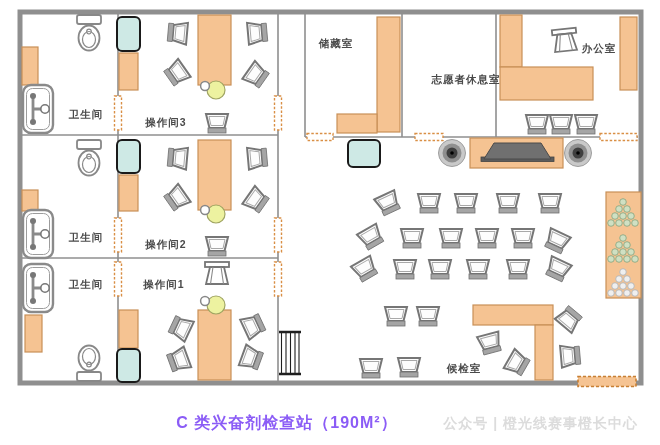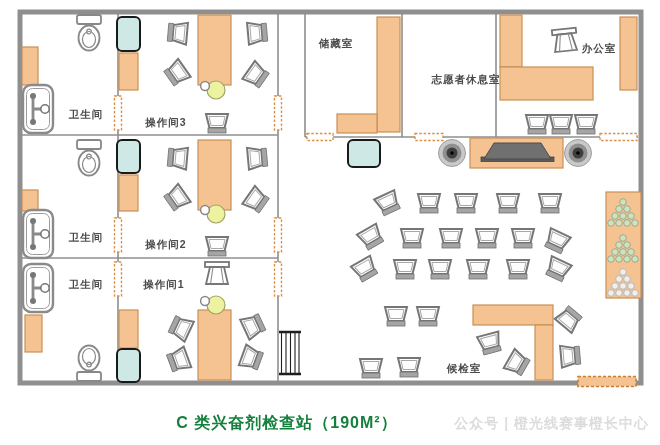--- a/index.html
+++ b/index.html
@@ -2,22 +2,22 @@
 <html><head>
 <meta charset="utf-8">
 <style>
   html,body{margin:0;padding:0;background:#fff;}
   .page{position:relative;width:660px;height:445px;background:#fff;overflow:hidden;
         font-family:"Liberation Sans","DejaVu Sans",sans-serif;}
   svg{position:absolute;top:0;left:0;}
   svg text{font-family:"Liberation Sans","DejaVu Sans",sans-serif;font-weight:bold;
            fill:#4a4a4a;font-size:10.5px;letter-spacing:1px;}
   .title-bar{position:absolute;top:413px;left:96px;width:382px;text-align:center;
-             font-size:16px;font-weight:bold;color:#15803d;letter-spacing:1px;}
-  .watermark{position:absolute;top:415px;right:11px;font-size:14px;font-weight:bold;
+             font-size:16px;font-weight:bold;color:#8b5cf6;letter-spacing:1px;}
+  .watermark{position:absolute;top:415px;right:22px;font-size:14px;font-weight:bold;
              color:#dcdcdc;letter-spacing:1px;}
 </style>
 </head>
 <body>
 
 <div class="page">
 <svg width="660" height="405" viewBox="0 0 660 405">
   <defs>
     <g id="chair">
       <path d="M-11,-9 L11,-9 L7.5,5 L-7.5,5 Z" fill="#fdfdfd" stroke="#767676" stroke-width="2"></path>

